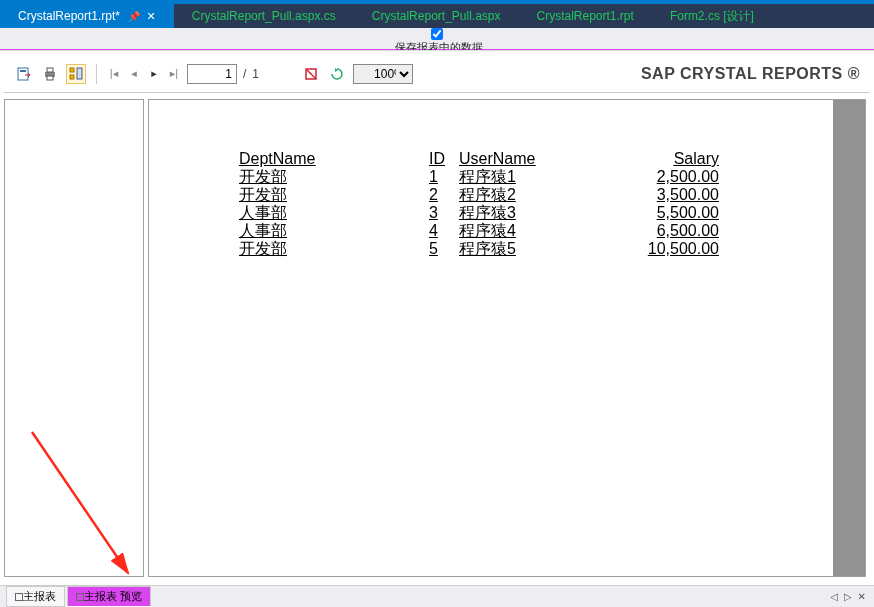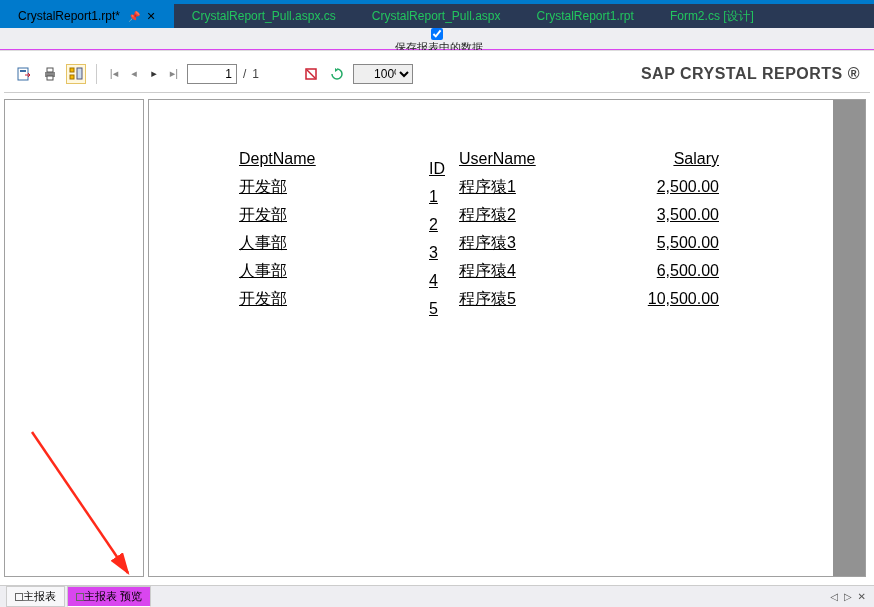--- a/index.html
+++ b/index.html
@@ -1,20 +1,20 @@
 <!DOCTYPE html>
 <html><head>
 <meta charset="utf-8">
 <style>
 * { box-sizing: border-box; margin: 0; padding: 0; font-family: "Microsoft YaHei", "SimSun", sans-serif; }
 html, body { width: 874px; height: 607px; overflow: hidden; background: #fff; }
 .top-thin { height: 4px; background: #007acc; }
 .tabs-bar { height: 24px; background: #293955; display: flex; align-items: stretch; color: #fff; font-size: 12px; }
 .tab { padding: 0 18px; display: flex; align-items: center; color: #22c55e; cursor: pointer; position: relative; white-space: nowrap; }
-.tab.active { background: #007acc; color: #000000; }
+.tab.active { background: #007acc; color: #ffffff; }
 .tab .pin { margin-left: 8px; font-size: 10px; }
 .tab .close { margin-left: 6px; font-size: 11px; }
 .sub-bar { height: 22px; background: #eeeef2; border-bottom: 1px solid #d946ef; display: flex; align-items: center; font-size: 11px; padding-left: 4px; color: #222; flex-direction: column; }
 .sub-bar input[type="checkbox"] { margin-right: 4px; width: 12px; height: 12px; }
 .viewer-wrap { position: absolute; top: 50px; left: 0; right: 0; bottom: 22px; background: #fff; border-top: 1px solid #ddd; }
 .toolbar { height: 38px; display: flex; align-items: center; padding: 0 10px; gap: 6px; border-bottom: 1px solid #ccc; margin: 4px; font-size: 12px; }
 .tb-btn { width: 20px; height: 20px; display: inline-flex; align-items: center; justify-content: center; font-size: 14px; cursor: pointer; border: 1px solid transparent; }
 .tb-btn.sel { border: 1px solid #e5c365; background: #fff8df; }
 .tb-sep { width: 1px; height: 20px; background: #ccc; margin: 0 4px; }
 .nav-btn { width: 14px; text-align: center; color: #888; cursor: pointer; font-size: 11px; user-select: none; }
@@ -22,21 +22,21 @@
 .page-total { font-size: 12px; color: #444; }
 .zoom-select { width: 60px; height: 20px; border: 1px solid #888; font-size: 12px; padding-left: 16px; }
 .brand { margin-left: auto; font-size: 16px; letter-spacing: 0.5px; color: #444; font-weight: bold; }
 .tree-col { position: absolute; top: 48px; left: 4px; width: 140px; bottom: 8px; background: #fff; border: 1px solid #a0a0a0; }
 .report-area { position: absolute; top: 48px; left: 148px; right: 8px; bottom: 8px; border: 1px solid #a0a0a0; overflow: scroll; background: #929292; }
 .report-page { width: 684px; min-height: 480px; background: #fff; margin: 0; padding: 50px 20px 20px 90px; }
 .r-date { font-family: "SimSun", serif; font-size: 14px; margin-bottom: 20px; }
 .r-table { font-family: "SimSun", serif; font-size: 16px; text-decoration: underline; }
 .r-row { display: flex; line-height: 18px; }
 .c-dept { width: 190px; }
-.c-id { width: 30px; text-align: center; padding-right: 22px; margin-top: 10px; }
+.c-id { width: 30px; text-align: center; padding-right: 22px; }
 .c-user { width: 160px; }
 .c-sal { width: 100px; text-align: right; }
 .hd { text-decoration: underline; }
 .footer-tabs { position: absolute; bottom: 0; left: 0; right: 0; height: 22px; background: #eeeef2; border-top: 1px solid #ccc; display: flex; align-items: center; font-size: 11px; padding-left: 6px; gap: 2px; }
 .ftab { padding: 2px 8px; border: 1px solid #ccc; background: #f7f7f9; display: flex; align-items: center; cursor: pointer; }
 .ftab.active { background: #d946ef; border-bottom-color: #fff; }
 .ftab .sq { width: 8px; height: 8px; border: 1px solid #666; display: inline-block; }
 .footer-ctrl { margin-left: auto; display: flex; gap: 6px; padding-right: 8px; color: #555; font-size: 10px; }
 .footer-ctrl span { cursor: pointer; }
 .arrow-annot { position: absolute; pointer-events: none; z-index: 5; }

